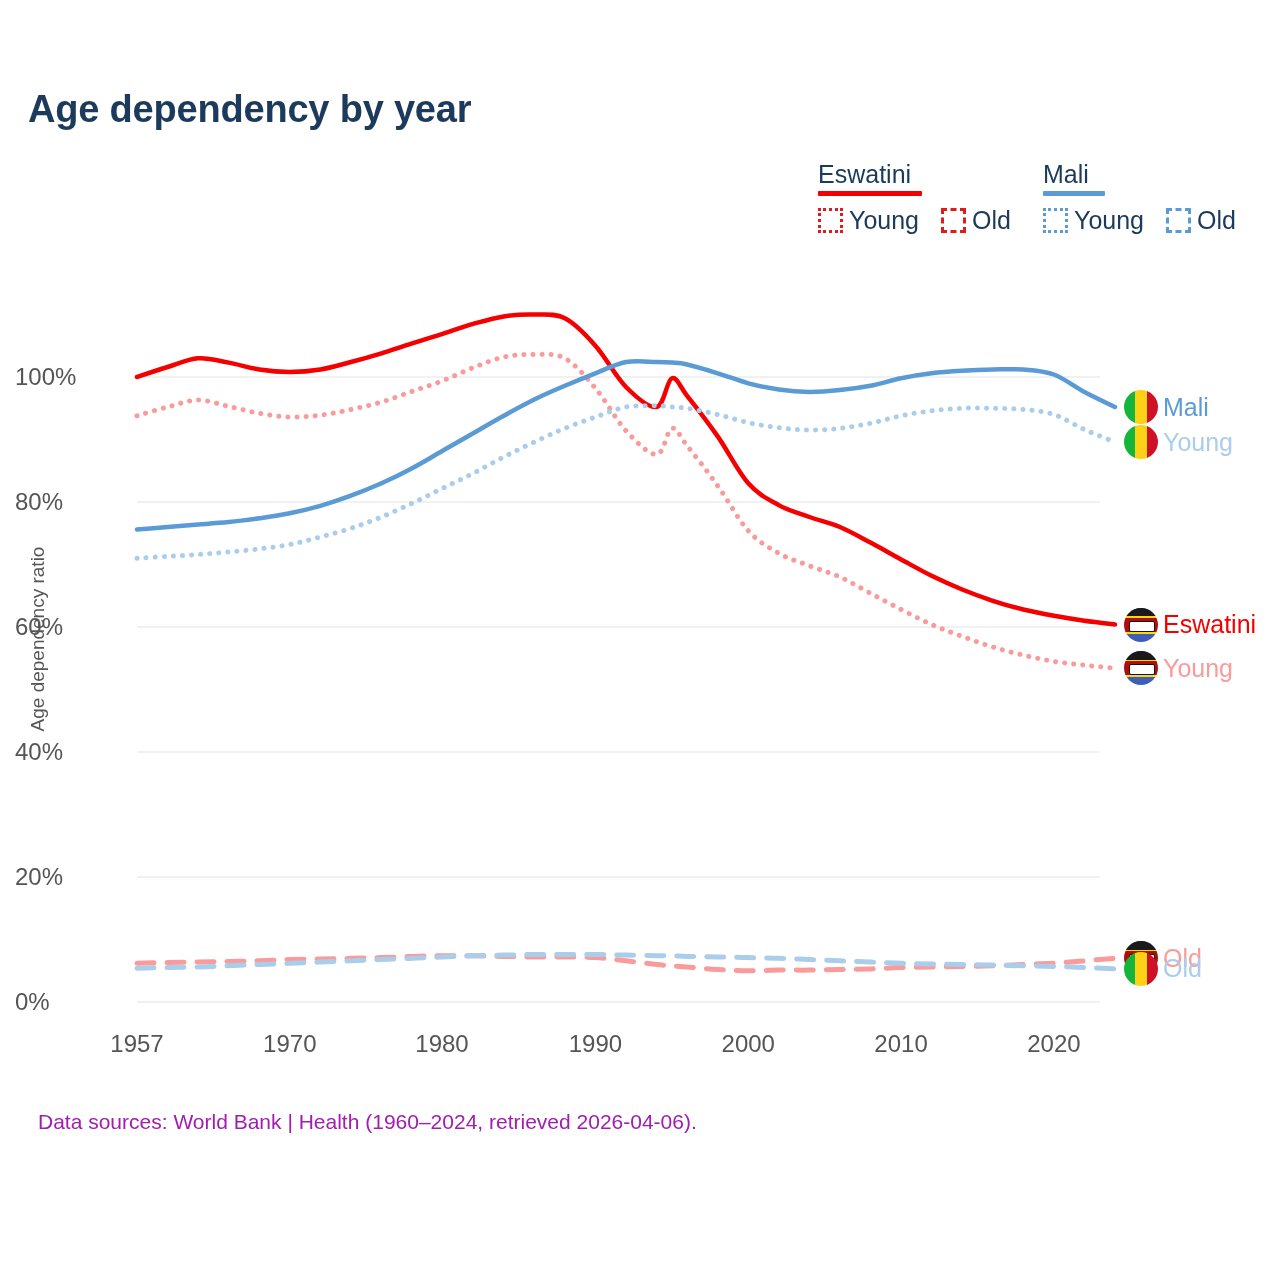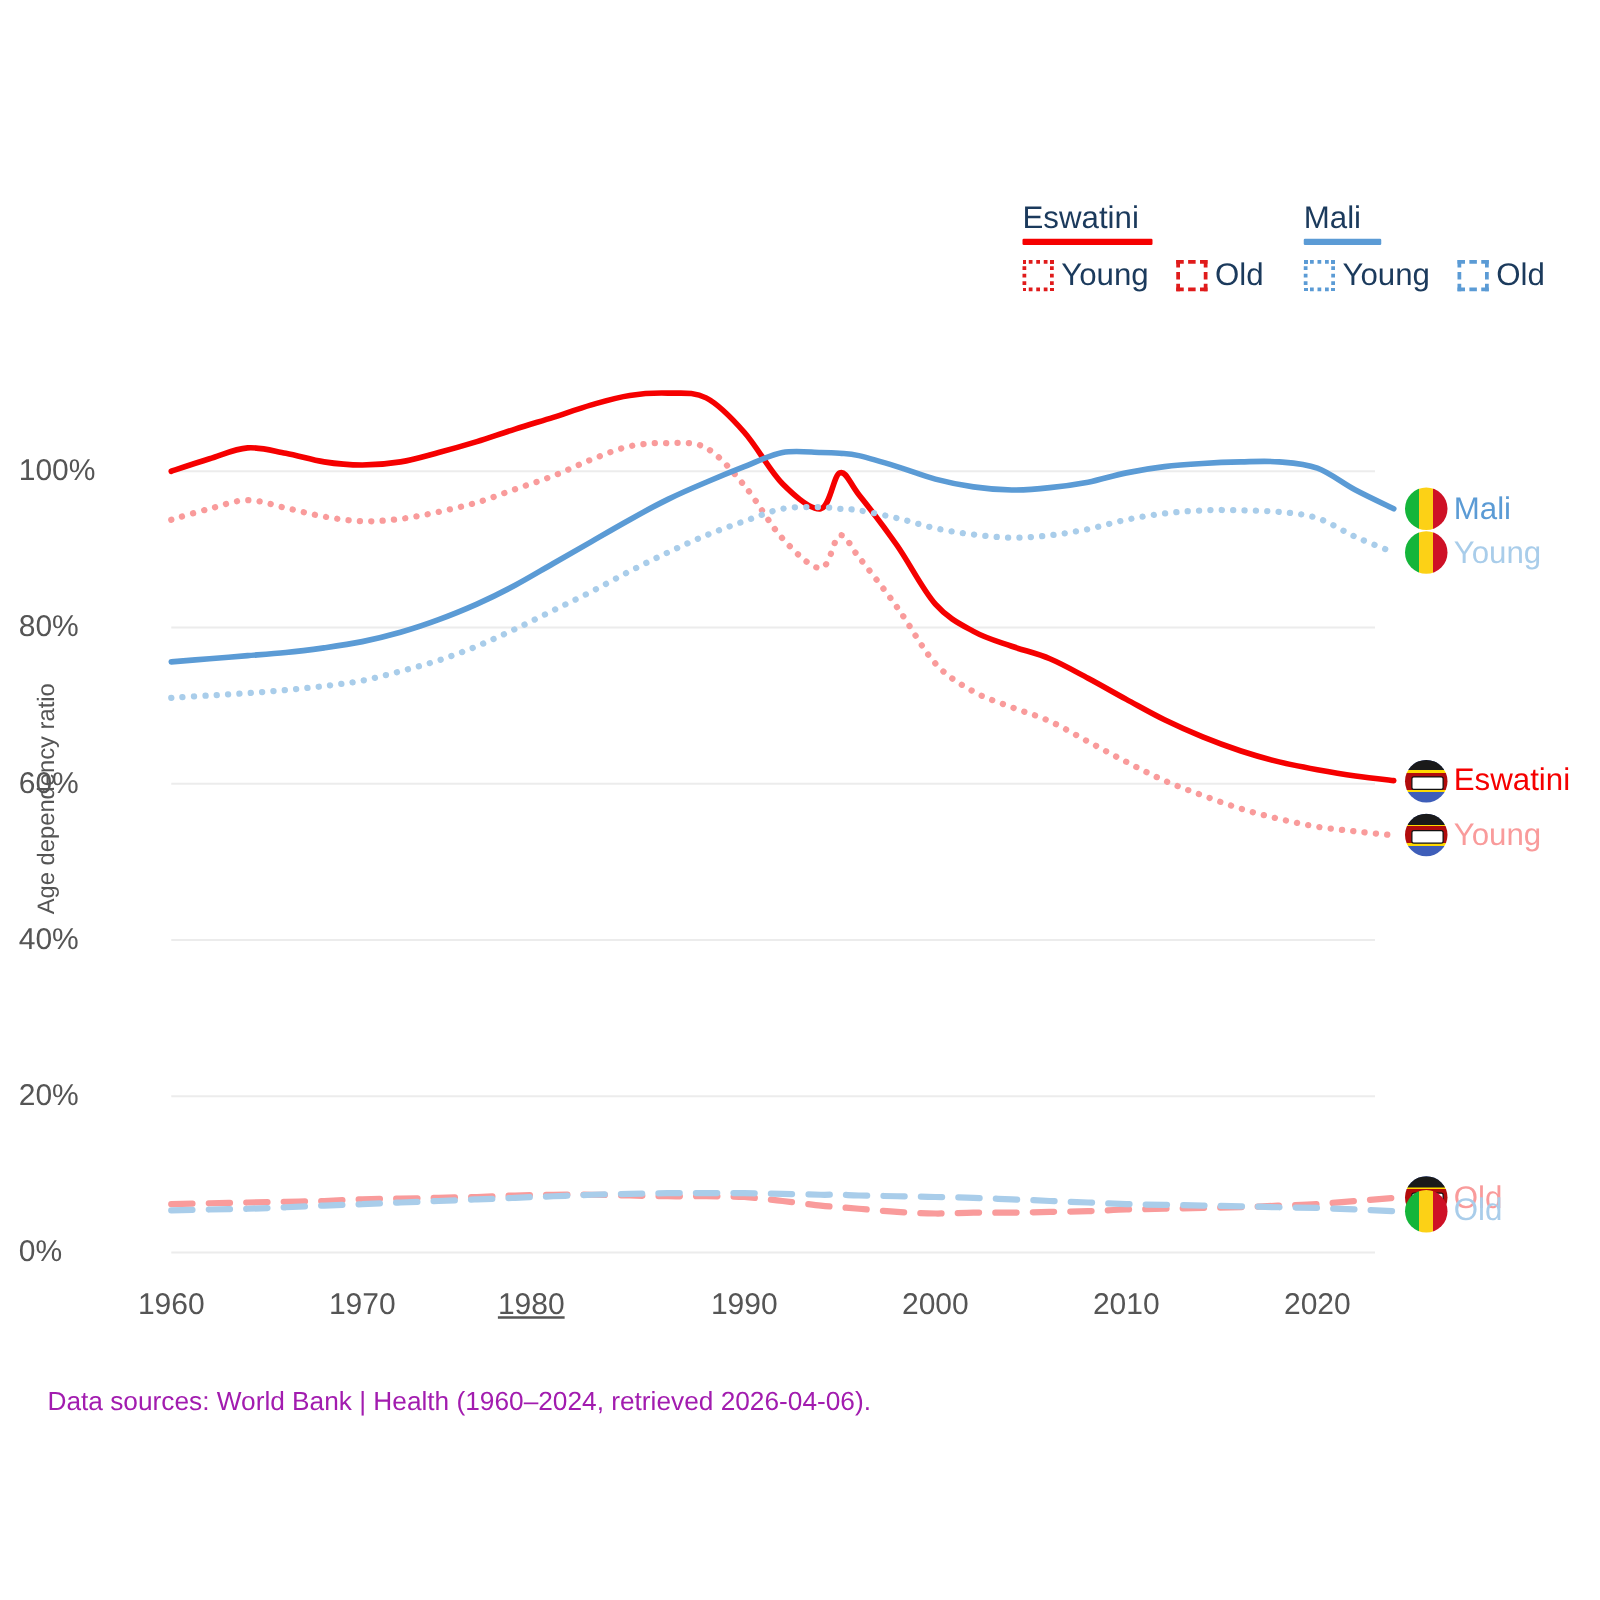--- a/index.html
+++ b/index.html
@@ -82,20 +82,21 @@
   }
   .endtext { font-size: 25px; margin-left: 5px; white-space: nowrap; }
 
   .footer { position: absolute; left: 38px; font-size: 21px; color: #a21caf; }
 </style>
 </head>
 <body>
 
 <div id="root">
 
+  <div class="title">Age dependency by year</div>
 
   <div class="legend">
     <div class="legend-row-top">
       <div class="legend-country">
         <div class="legend-country-name">Eswatini</div>
         <div class="legend-underline u-eswatini"></div>
         <div class="legend-subrow">
           <div class="legend-item">
             <span class="swatch sw-dot-red"></span>
             <span class="legend-label">Young</span>
@@ -148,23 +149,23 @@
 
   <div id="yticks">
       <div class="ytick" style="top: 1002px; left: 15px;">0%</div>
       <div class="ytick" style="top: 877px; left: 15px;">20%</div>
       <div class="ytick" style="top: 752px; left: 15px;">40%</div>
       <div class="ytick" style="top: 627px; left: 15px;">60%</div>
       <div class="ytick" style="top: 502px; left: 15px;">80%</div>
       <div class="ytick" style="top: 377px; left: 15px;">100%</div>
     </div>
   <div id="xticks">
-      <div class="xtick" style="left: 137px;">1960</div>
+      <div class="xtick" style="left: 137px;">1957</div>
       <div class="xtick" style="left: 289.812px;">1970</div>
-      <div class="xtick" style="left: 425px; text-decoration: underline;">1980</div>
+      <div class="xtick" style="left: 442px;">1980</div>
       <div class="xtick" style="left: 595.438px;">1990</div>
       <div class="xtick" style="left: 748.25px; text-align: right;">2000</div>
       <div class="xtick" style="left: 901.062px;">2010</div>
       <div class="xtick" style="left: 1053.88px;">2020</div>
     </div>
   <div id="endlabels">
       <div class="endlabel" style="left: 1124px; top: 390px;">
         <span class="flag flag-mali"></span>
         <span class="endtext" style="color: rgb(91, 155, 213);">Mali</span>
       </div>

